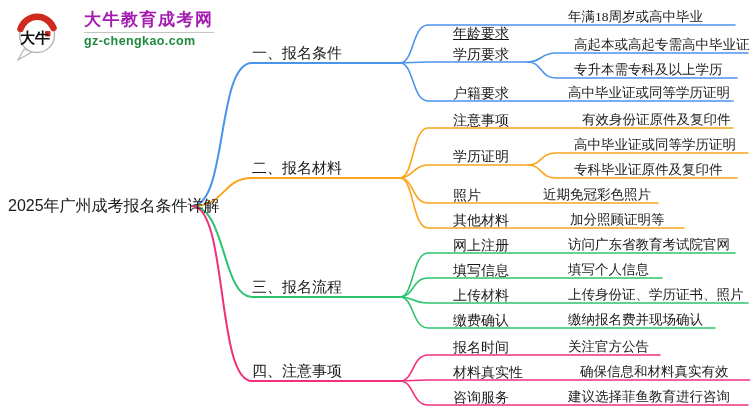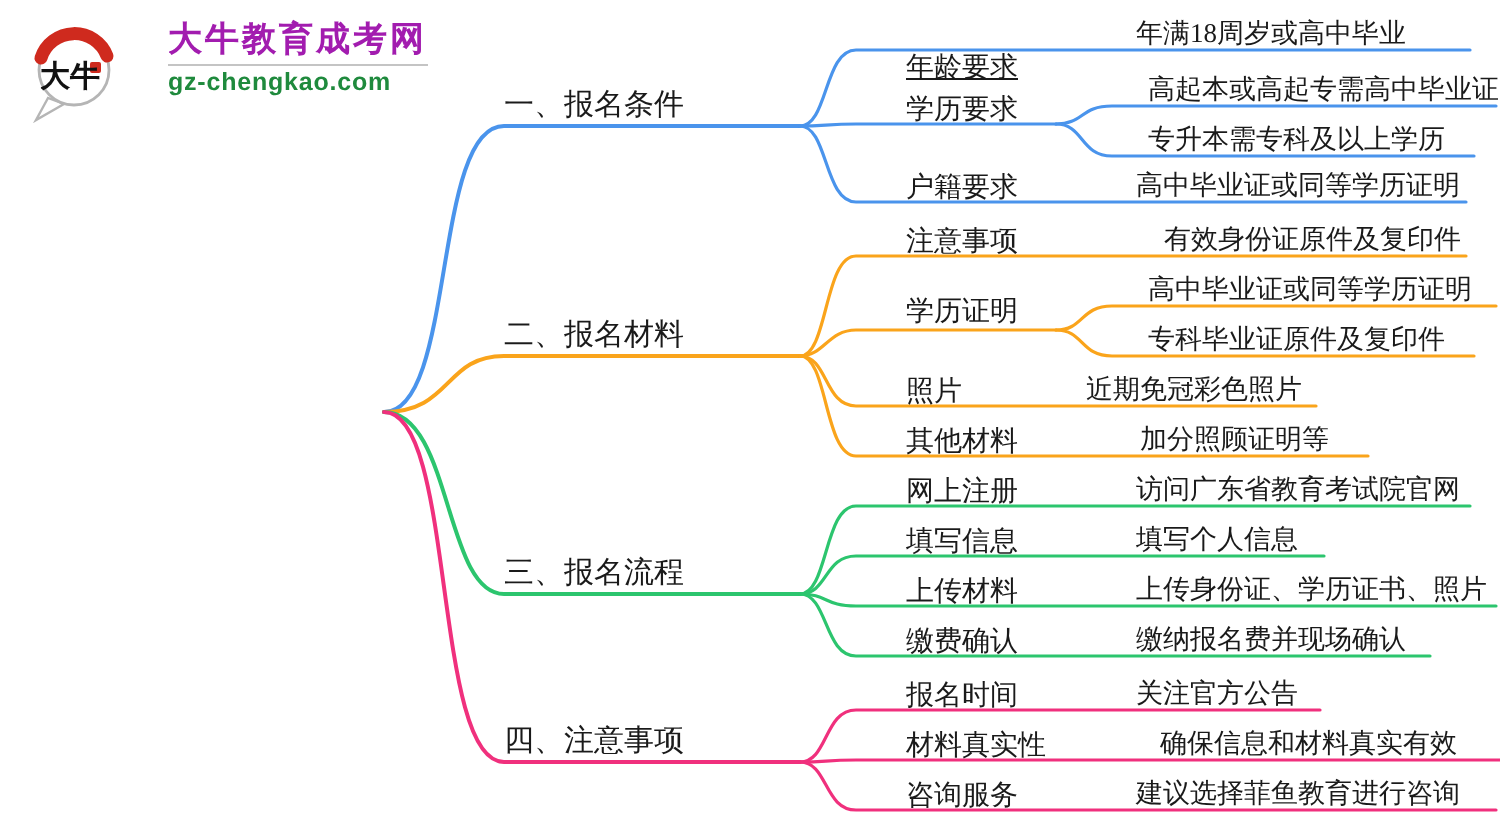--- a/index.html
+++ b/index.html
@@ -75,20 +75,21 @@
       <rect x="31" y="21" width="5.5" height="5.5" rx="1" style="fill: rgb(207, 42, 30);"></rect>
       <text class="badge-glyph" x="21" y="33" font-size="15" text-anchor="middle" fill="#111111">大牛</text>
     </svg>
     <div class="logo-text">
       <div class="logo-title" style="color: #a21caf;">大牛教育成考网</div>
       <div class="logo-sep"></div>
       <div class="logo-url" style="color: rgb(31, 138, 61);">gz-chengkao.com</div>
     </div>
   </div>
 
+  <div class="node root-title" style="left:8px;top:197px;">2025年广州成考报名条件详解</div>
 
   <div class="node trunk-label" style="left:252px;top:44px;">一、报名条件</div>
   <div class="node trunk-label" style="left:252px;top:159px;">二、报名材料</div>
   <div class="node trunk-label" style="left:252px;top:278px;">三、报名流程</div>
   <div class="node trunk-label" style="left:252px;top:362px;">四、注意事项</div>
 
   <div class="node child-label" style="left:453px;top:25px;text-decoration:underline;">年龄要求</div>
   <div class="node leaf-value" style="left:568px;top:9px;">年满18周岁或高中毕业</div>
   <div class="node child-label" style="left:453px;top:46px;">学历要求</div>
   <div class="node leaf-value" style="left:574px;top:37px;">高起本或高起专需高中毕业证</div>

